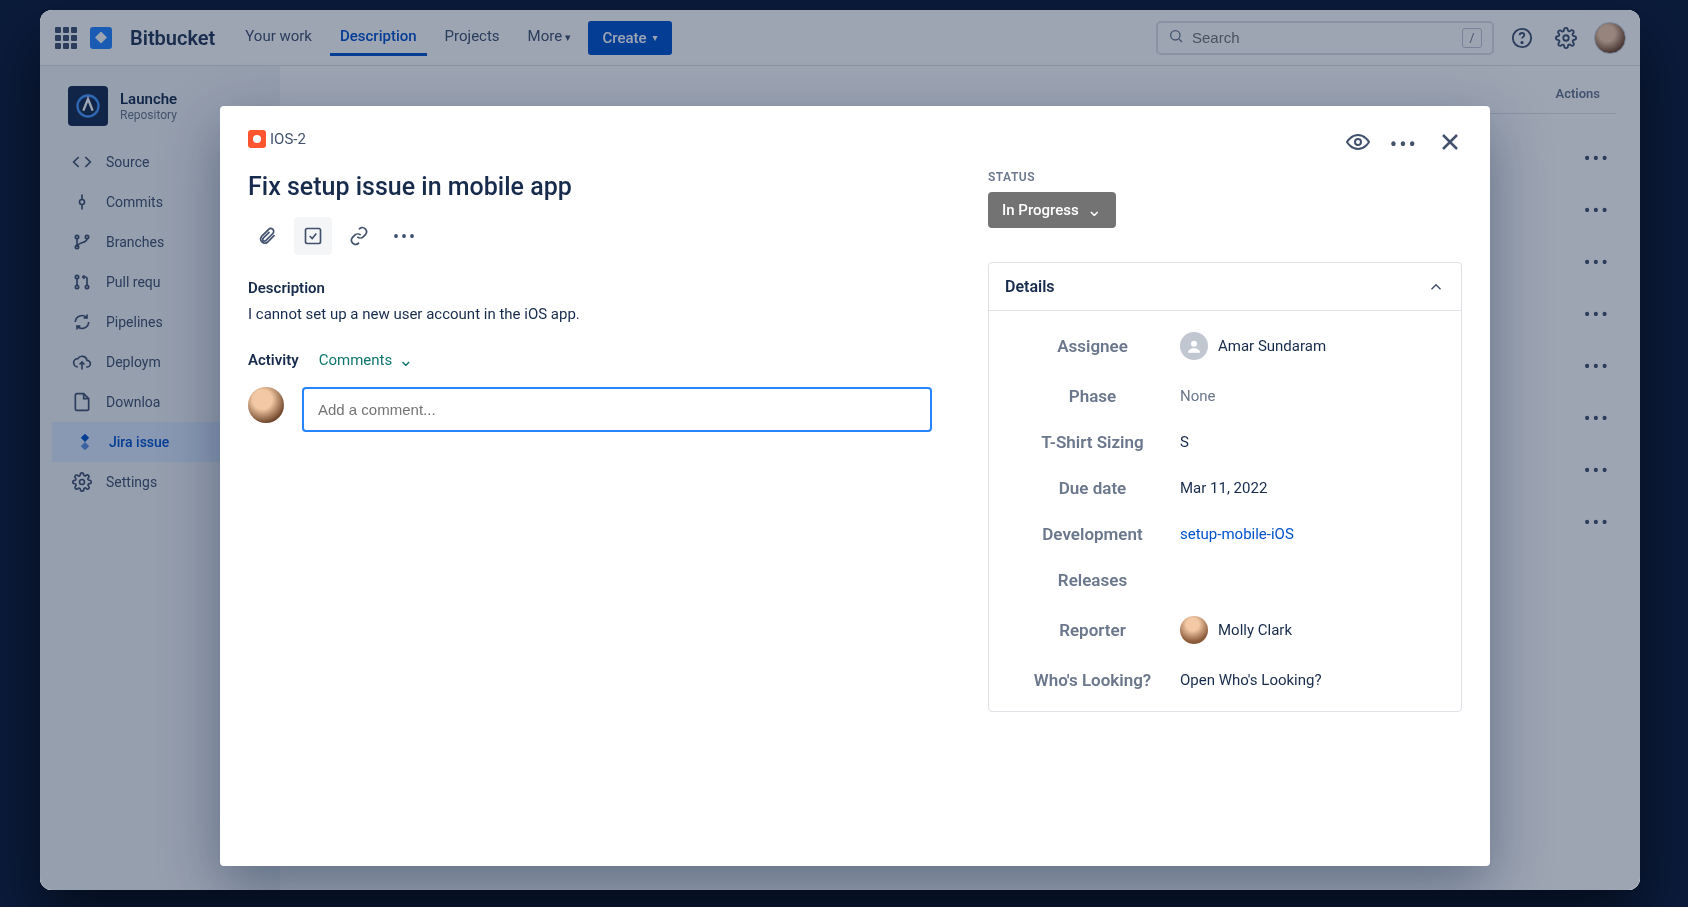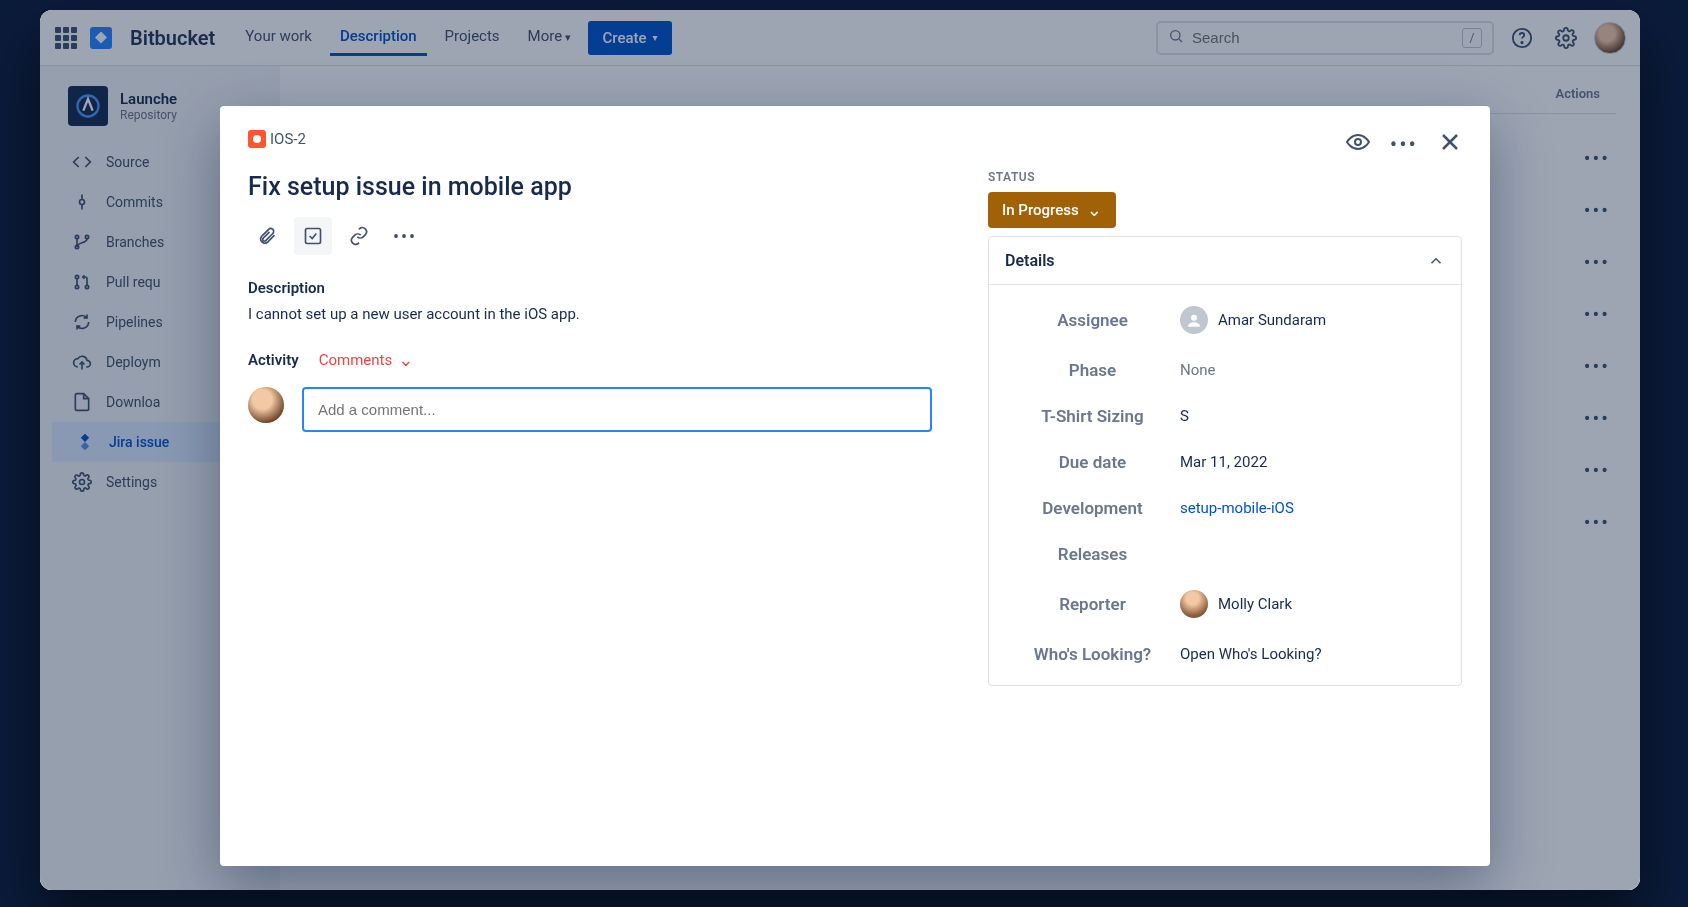--- a/index.html
+++ b/index.html
@@ -125,29 +125,29 @@
   .issue-title { font-size:25px; font-weight:500; color:#172b4d; margin:4px 0 16px; }
   .toolbar { display:flex; gap:8px; margin-bottom:24px; }
   .tool-btn { width:38px; height:38px; border-radius:4px; background:#f4f5f7; display:flex; align-items:center; justify-content:center; color:#42526e; cursor:pointer; }
   .tool-btn.ghost { background:transparent; }
   .tool-btn svg { width:20px; height:20px; }
 
   .section-label { font-size:15px; font-weight:600; color:#172b4d; margin-bottom:8px; }
   .desc-text { font-size:15px; color:#172b4d; margin-bottom:28px; }
   .activity-row { display:flex; align-items:center; gap:20px; margin-bottom:18px; }
   .activity-label { font-size:15px; font-weight:600; color:#172b4d; }
-  .activity-filter { font-size:15px; color:#ef4444; display:flex; align-items:center; gap:6px; cursor:pointer; }
+  .activity-filter { font-size:15px; color:#0f766e; display:flex; align-items:center; gap:6px; cursor:pointer; }
   .activity-filter::after { content:"⌄"; font-size:18px; line-height:10px; }
 
   .comment-row { display:flex; gap:18px; align-items:flex-start; }
   .avatar-sm { width:36px; height:36px; border-radius:50%; background: radial-gradient(circle at 40% 35%, #f3c9a5 30%, #6b4226 75%); flex-shrink:0; }
   .comment-input { flex:1; border:2px solid #2684ff; border-radius:4px; padding:12px 14px; font-size:15px; outline:none; color:#42526e; }
 
   .status-label { font-size:12px; font-weight:600; color:#6b778c; letter-spacing:0.5px; margin-top:2px; margin-bottom:8px; }
-  .status-btn { background:#a16207; color:#fff; border:none; border-radius:4px; padding:9px 14px; font-size:15px; font-weight:500; display:flex; align-items:center; gap:8px; cursor:pointer; margin-bottom:8px; }
+  .status-btn { background:#737373; color:#fff; border:none; border-radius:4px; padding:9px 14px; font-size:15px; font-weight:500; display:flex; align-items:center; gap:8px; cursor:pointer; margin-bottom:34px; }
   .status-btn::after { content:"⌄"; font-size:18px; line-height:10px; }
 
   .details-panel { border:1px solid #dfe1e6; border-radius:4px; }
   .details-header { display:flex; justify-content:space-between; align-items:center; padding:14px 16px; border-bottom:1px solid #dfe1e6; cursor:pointer; }
   .details-header-title { font-size:16px; font-weight:600; color:#172b4d; }
   .details-body { padding:8px 16px; }
   .detail-row { display:flex; align-items:center; padding:13px 0; }
   .detail-key { width:175px; font-size:17px; font-weight:600; color:#6b778c;text-align:center; }
   .detail-val { font-size:15px; color:#172b4d; display:flex; align-items:center; gap:10px; }
   .detail-val.link { color:#0052cc; }

